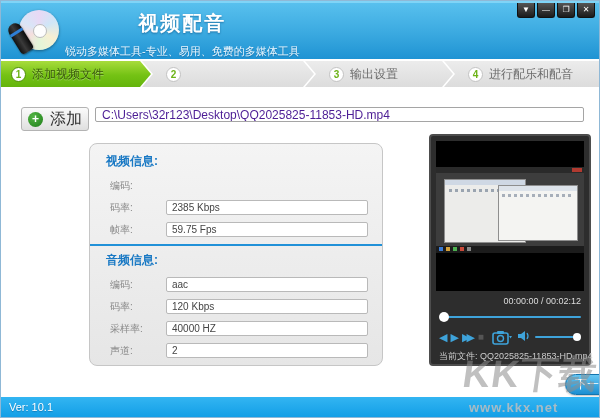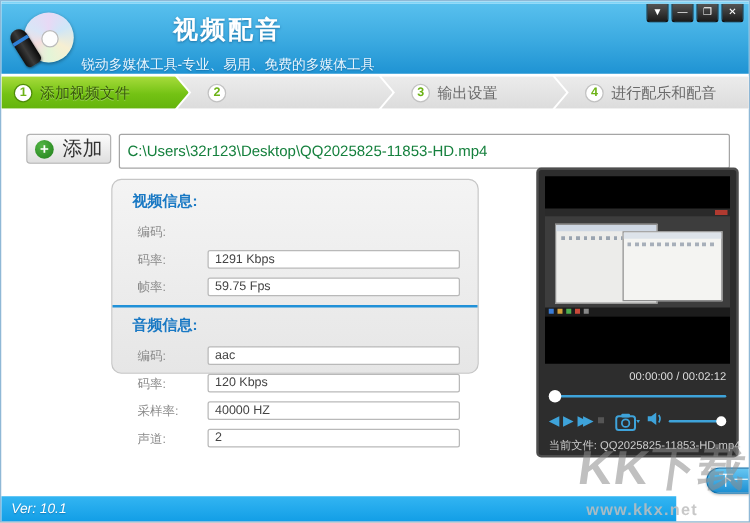--- a/index.html
+++ b/index.html
@@ -67,27 +67,27 @@
     background:linear-gradient(#fbfbfb,#dfdfdf); border:1px solid #b3b3b3; border-radius:3px;
     display:flex; align-items:center; justify-content:center; gap:7px; cursor:pointer;
   }
   #add-plus {
     width:15px; height:15px; border-radius:50%;
     background:radial-gradient(circle at 35% 30%, #53b544, #1f7e1a); color:#fff;
     font-size:12px; font-weight:bold; text-align:center; line-height:14px;
   }
   #add-label { font-size:16px; color:#333; }
   #path-input {
-    position:absolute; left:94px; top:106px; width:489px; height:28px;
+    position:absolute; left:94px; top:106px; width:489px; height:15px;
     border:1px solid #a5a5a5; border-radius:2px; background:#fff;
-    font-family:"Liberation Sans",sans-serif; font-size:12px; color:#15803d; padding:0 6px;
+    font-family:"Liberation Sans",sans-serif; font-size:12px; color:#4c1d95; padding:0 6px;
   }
   
   #info-panel {
-    position:absolute; left:88px; top:142px; width:294px; height:156px;
+    position:absolute; left:88px; top:142px; width:294px; height:223px;
     background:linear-gradient(#f4f4f4,#e6e6e6); border:1px solid #c6c6c6; border-radius:8px;
     padding:7px 0 0 0;
   }
   .info-header { margin:2px 0 8px 16px; font-size:12px; font-weight:bold; color:#1a79c4; }
   .info-row { display:flex; align-items:center; margin:0 14px 7px 20px; height:15px; }
   .info-label { width:56px; font-size:10px; color:#8a8a8a; flex:none; }
   .info-value {
     flex:1; height:15px; background:#fff; border:1px solid #b9b9b9; border-radius:2px;
     font-size:10px; color:#444; line-height:13px; padding:0 5px;
   }
@@ -128,23 +128,22 @@
   #current-file { position:absolute; left:8px; top:214px; font-size:9px; color:#ccc; white-space:nowrap; }
   
   #next-button {
     position:absolute; left:524px; top:373px; width:56px; height:21px; border-radius:11px;
     background:linear-gradient(#66c6f2,#1d8fd2); border:1px solid #1374ae;
     color:#fff; font-size:12px; text-align:center; line-height:19px; cursor:pointer;
     box-shadow:0 1px 2px rgba(0,0,0,.25);
     margin-left:40px;
   }
   #bottom-bar {
-    position:absolute; left:0; top:396px; width:540px; height:22px;
+    position:absolute; left:0; top:396px; width:600px; height:22px;
     background:linear-gradient(#33b5f2,#0f9ce5);
-    font-style:italic;
   }
   #version { position:absolute; left:8px; top:4px; font-size:11px; color:#fff; text-shadow:0 1px 1px rgba(0,60,110,.4); }
   
   #watermark {
     position:absolute; left:462px; top:348px; width:150px; pointer-events:none; z-index:50;
     font-weight:bold; color:rgba(140,140,140,.55); font-size:38px; letter-spacing:1px;
     transform:skewX(-8deg); white-space:nowrap;
   }
   #watermark-url {
     position:absolute; left:468px; top:399px; pointer-events:none; z-index:50;
@@ -198,21 +197,21 @@
   <input id="path-input" type="text" value="C:\Users\32r123\Desktop\QQ2025825-11853-HD.mp4" style="">
 
   <div id="info-panel">
     <div class="info-header">视频信息:</div>
 
     <div class="info-row">
       <div class="info-label">编码:</div>
     </div>
     <div class="info-row">
       <div class="info-label">码率:</div>
-      <div class="info-value">1291 Kbps</div>
+      <div class="info-value">2385 Kbps</div>
     </div>
     <div class="info-row">
       <div class="info-label">帧率:</div>
       <div class="info-value">59.75 Fps</div>
     </div>
 
     <div id="info-divider"></div>
     <div class="info-header">音频信息:</div>
 
     <div class="info-row">

